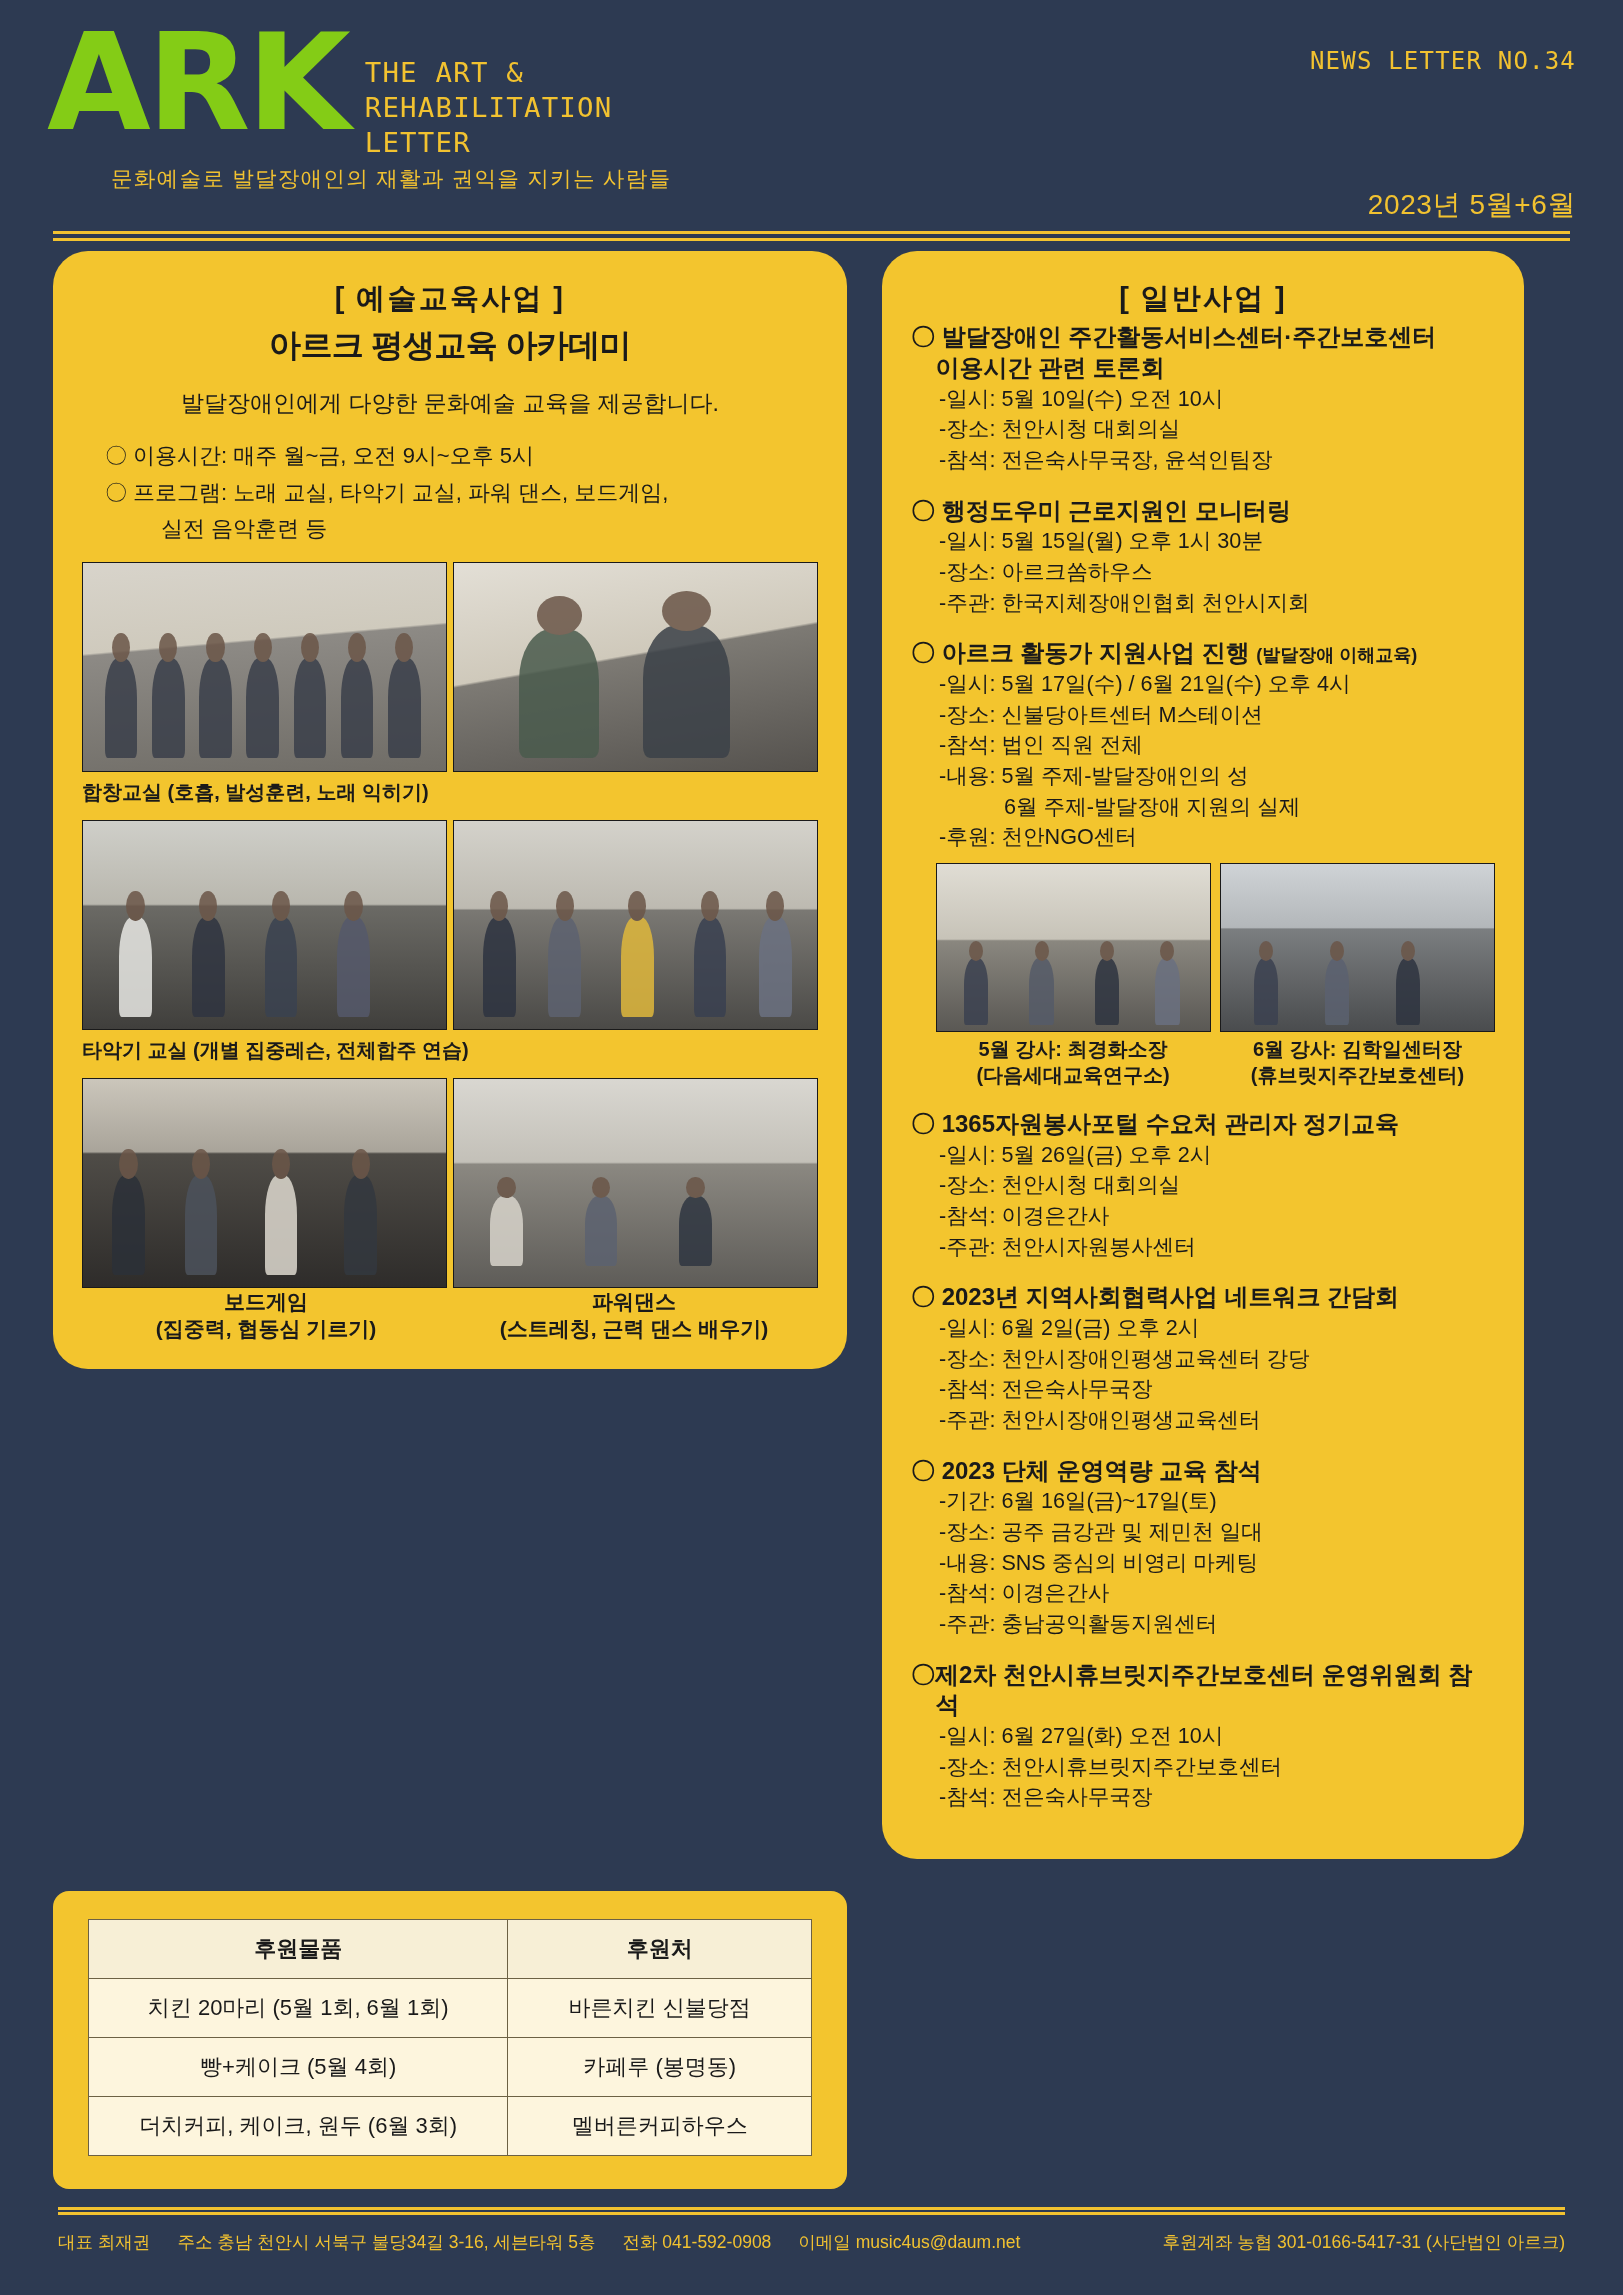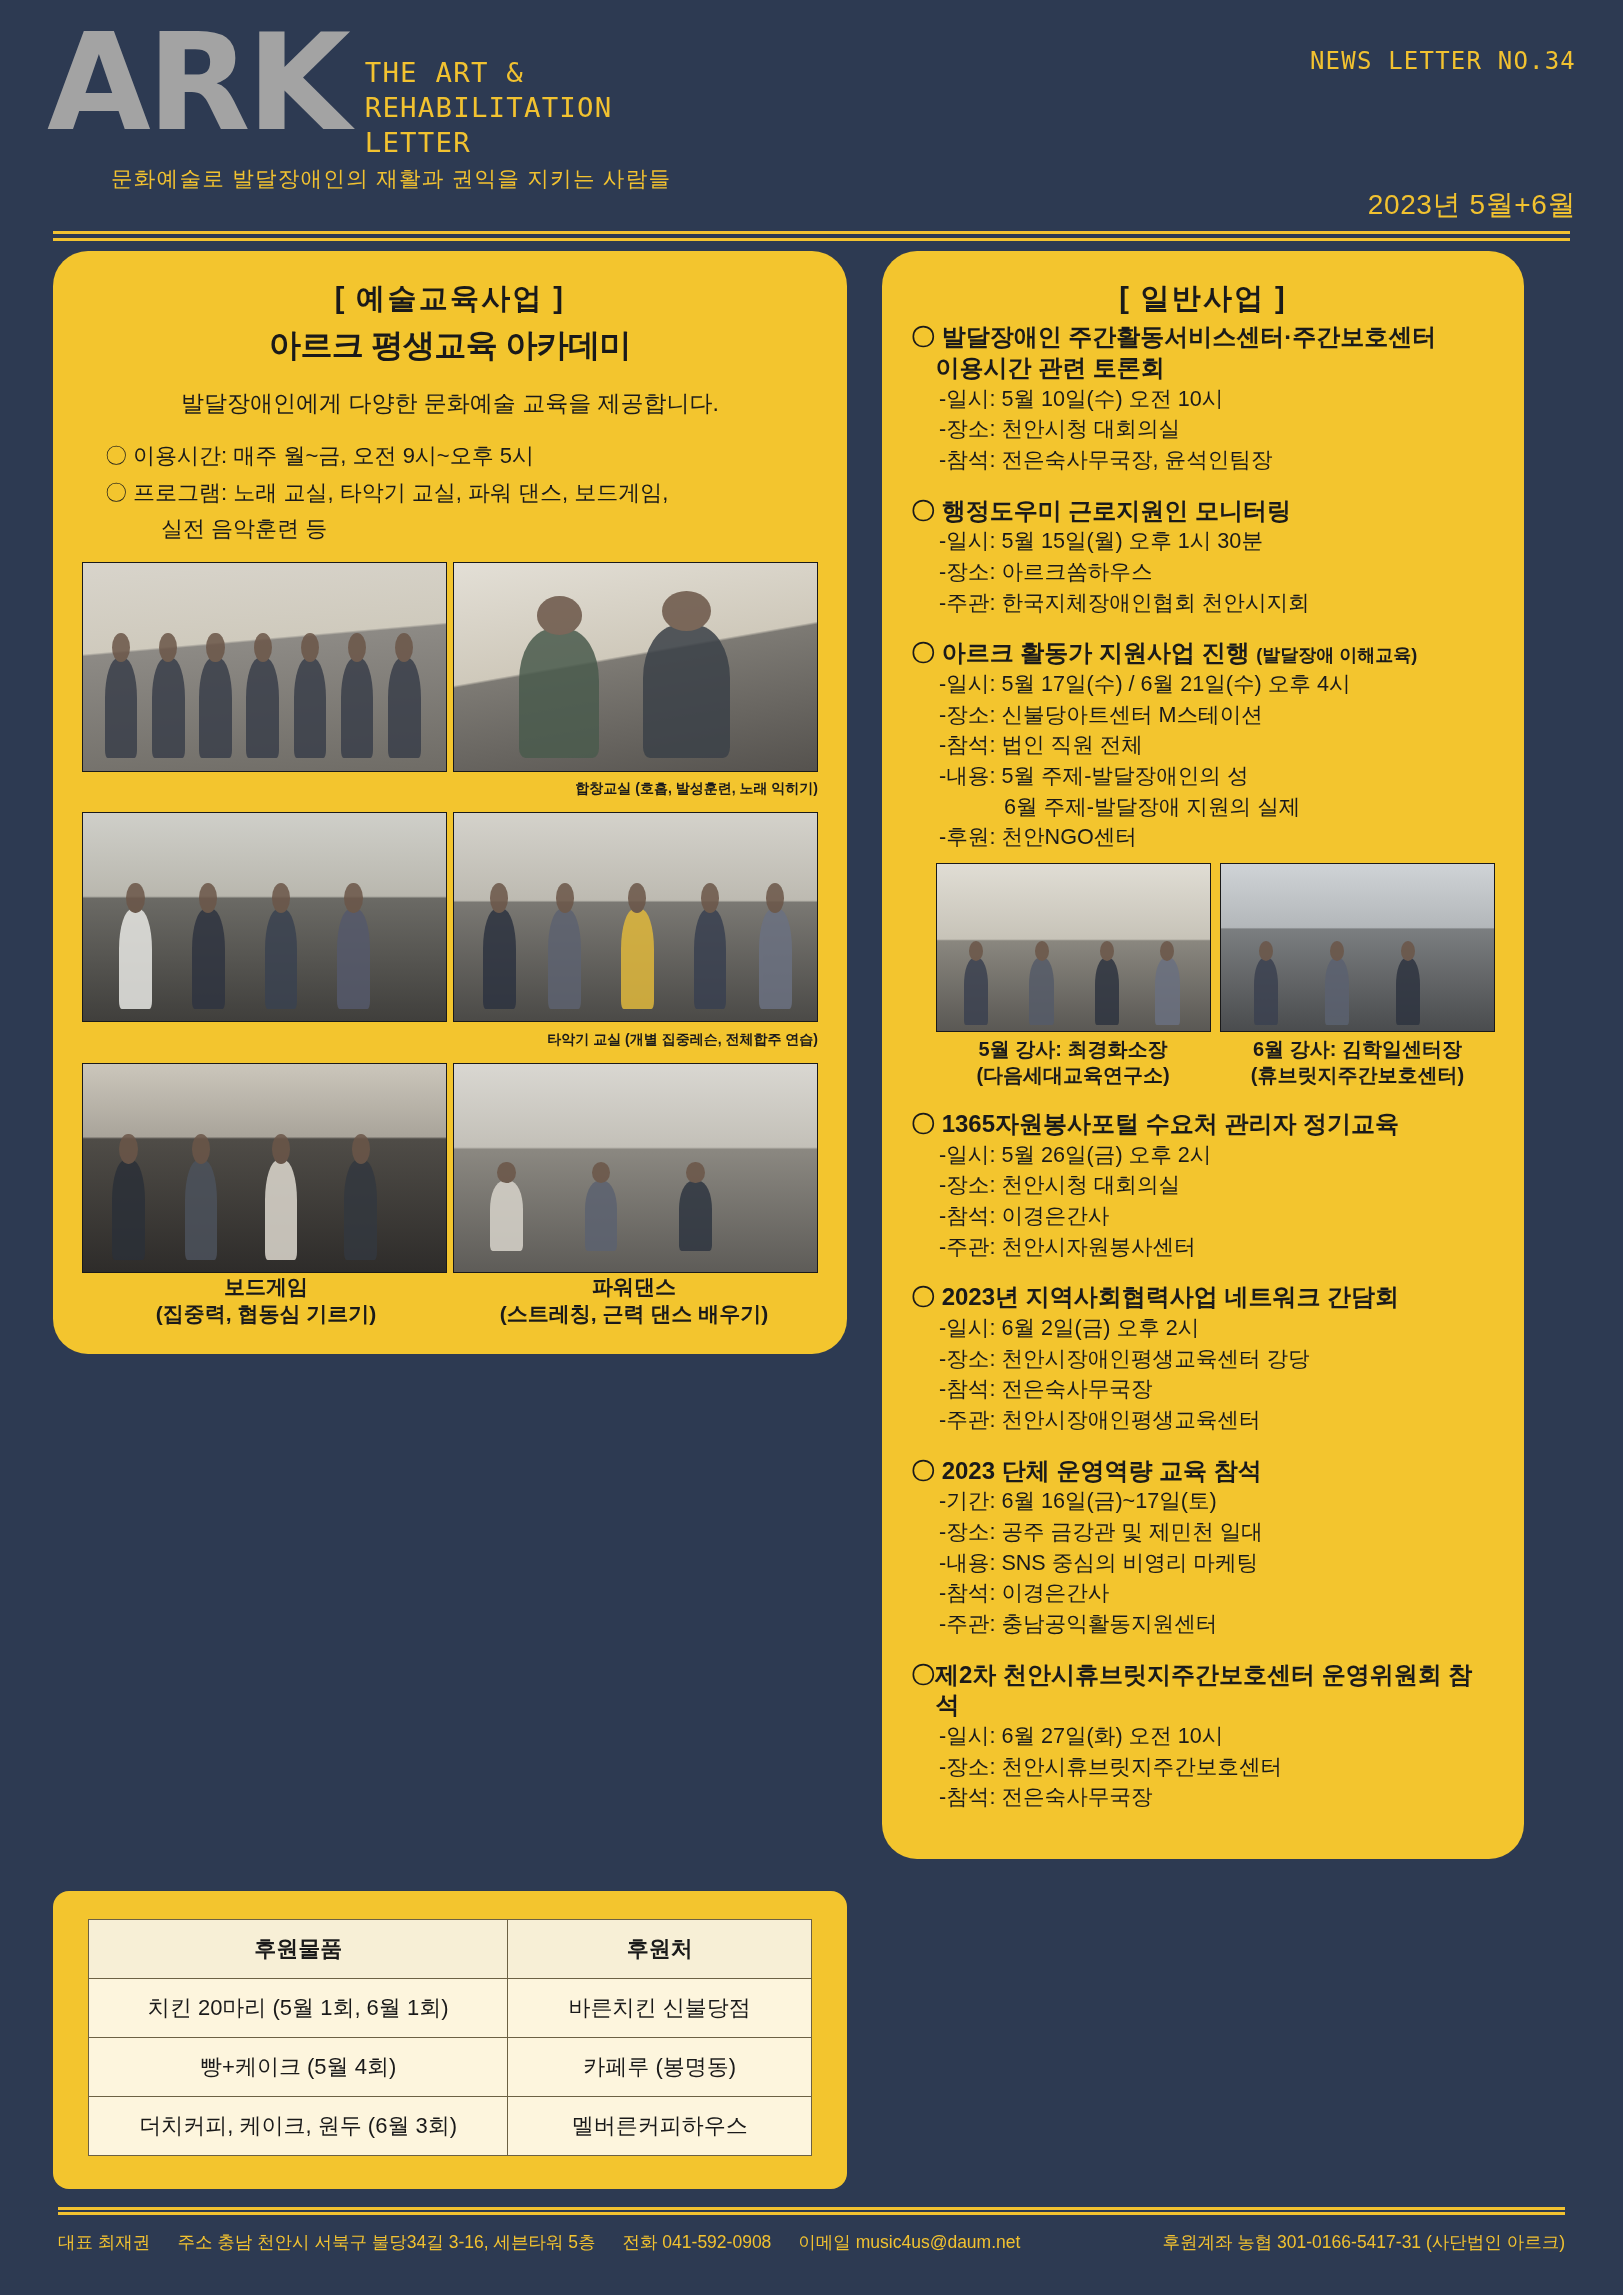--- a/index.html
+++ b/index.html
@@ -19,21 +19,21 @@
     position: relative;
     height: 251px;
     padding: 23px 47px 0 47px;
   }
   .logo-row { display: flex; align-items: flex-start; }
   .ark-logo {
     font-family: "DejaVu Sans", sans-serif;
     font-weight: bold;
     font-size: 134px;
     letter-spacing: -3.5px;
-    color: #a3a3a3;
+    color: #84cc16;
     line-height: 0.82;
     margin-top: 5.8px;
   }
   .ark-sub {
     margin-left: 17.5px;
     margin-top: 32px;
     color: #f2c230;
     font-family: "DejaVu Sans Mono", monospace;
     font-size: 27.4px;
     line-height: 1.28;
@@ -124,22 +124,22 @@
   .photo-grid { margin-top: 16.3px; }
   .photo-row { display: flex; gap: 5.8px; }
   .photo {
     flex: 1;
     height: 210px;
     border: 1.8px solid #1a1a1a;
     position: relative;
     overflow: hidden;
   }
   .cap {
-    text-align: right;
-    font-size: 14px;
+    text-align: left;
+    font-size: 20px;
     font-weight: bold;
     margin: 8.2px 0 15px 0;
     line-height: 1.25;
   }
   .cap2 { display:flex; }
   .cap2 > div { flex:1; text-align:center; font-size:21px; font-weight:bold; line-height:1.3;}
 
   
   .ph-a { background:linear-gradient(175deg,#d8d4cb 0%,#cfcabd 38%,#8d8a85 39%,#6f6c66 100%); }
   .ph-b { background:linear-gradient(170deg,#e3dfd6 0%,#cfc9bb 45%,#7d7a74 46%,#55524e 100%); }

